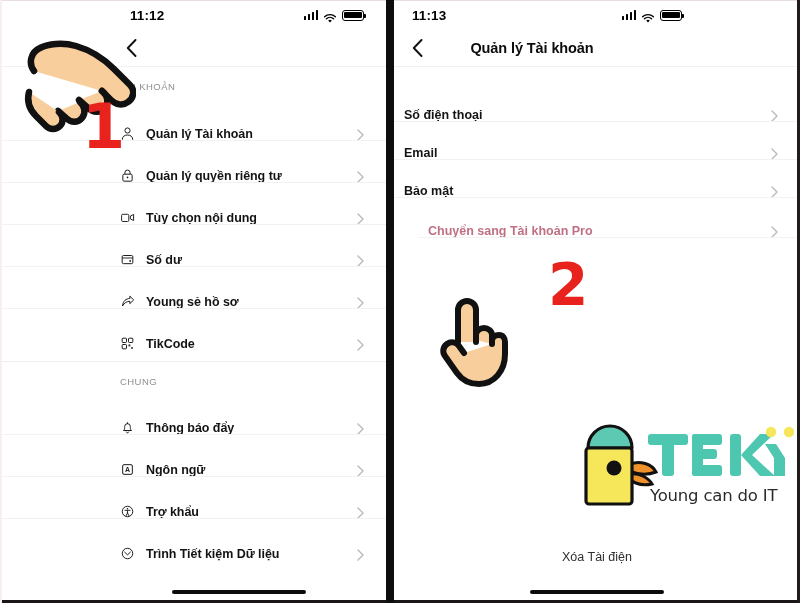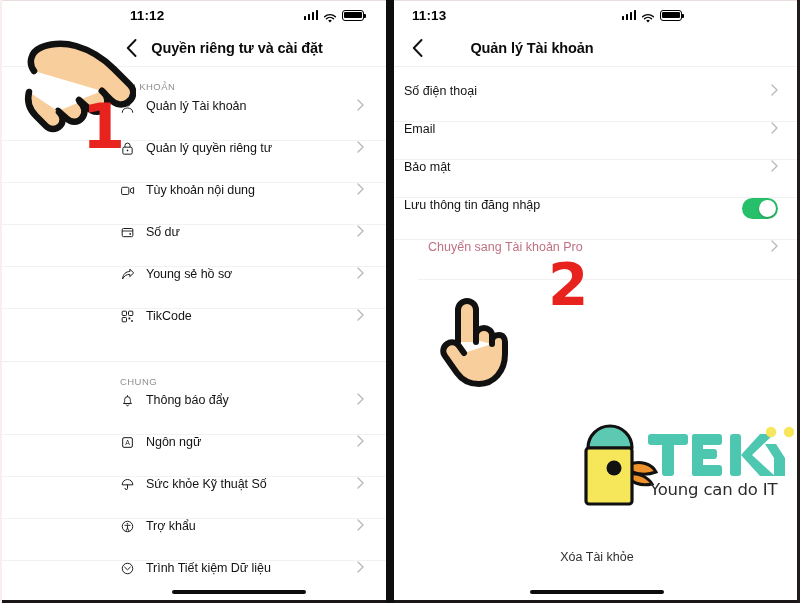--- a/index.html
+++ b/index.html
@@ -103,23 +103,24 @@
     letter-spacing: -.1px;
   }
   .nav-sep { height:1px; background:#f0f0f0; }
 
   
   .section-label {
     font-size: 9.5px; color: #8f8f8f; letter-spacing: .45px;
     font-weight: 500;
   }
   .row {
-    display: flex; align-items: flex-start;
+    display: flex; align-items: flex-end;
     position: relative;
     background: #fff;
+    font-weight: bold;
   }
   .row-ico {
     width: 26px; flex: none;
     display: flex; align-items: center; justify-content: flex-start;
     color: #1c1c1c;
   }
   .row-ico svg { display:block; }
   .row-label {
     font-size: 12.5px; color: #131313; letter-spacing: -.05px;
   }
@@ -213,21 +214,20 @@
           </span>
       </div>
     </div>
 
     <div class="navbar" style="padding-left:112px;padding-right:24px;">
       <div class="nav-back" style="left:116px;">
         <svg width="11" height="18" viewBox="0 0 11 18">
             <path d="M9.5 1 1.8 9l7.7 8" stroke="#111" stroke-width="1.9" fill="none" stroke-linecap="round" stroke-linejoin="round"></path>
           </svg>
       </div>
-      <div class="nav-title">Quyền riêng tư và cài đặt</div>
     </div>
     <div class="nav-sep"></div>
 
     <div class="lp-pad" style="padding-top:14px;padding-bottom:7px;">
       <div class="section-label">TÀI KHOẢN</div>
     </div>
 
     <div class="row lp-row lp-pad">
       <span class="row-ico">
         <svg width="15" height="15" viewBox="0 0 18 18">
@@ -261,21 +261,21 @@
       <span class="row-div"></span>
     </div>
 
     <div class="row lp-row lp-pad">
       <span class="row-ico">
         <svg width="16" height="15" viewBox="0 0 20 18">
             <rect x="2" y="5" width="9" height="9" rx="1.5" stroke="#1c1c1c" stroke-width="1.2" fill="none"></rect>
             <path d="M13 7.2l4-2v7.6l-4-2z" stroke="#1c1c1c" stroke-width="1.2" fill="none" stroke-linejoin="round"></path>
           </svg>
       </span>
-      <span class="row-label">Tùy khoản nội dung</span>
+      <span class="row-label">Tùy chọn nội dung</span>
       <span class="row-chev">
           <svg width="7" height="12" viewBox="0 0 7 12">
             <path d="M1 1l5 5-5 5" stroke="#b9b9b9" stroke-width="1.4" fill="none" stroke-linecap="round" stroke-linejoin="round"></path>
           </svg>
         </span>
       <span class="row-div"></span>
     </div>
 
     <div class="row lp-row lp-pad">
       <span class="row-ico">
@@ -359,35 +359,20 @@
       </span>
       <span class="row-label">Ngôn ngữ</span>
       <span class="row-chev">
           <svg width="7" height="12" viewBox="0 0 7 12">
             <path d="M1 1l5 5-5 5" stroke="#b9b9b9" stroke-width="1.4" fill="none" stroke-linecap="round" stroke-linejoin="round"></path>
           </svg>
         </span>
       <span class="row-div"></span>
     </div>
 
-    <div class="row lp-row lp-pad">
-      <span class="row-ico">
-        <svg width="15" height="15" viewBox="0 0 18 18">
-            <path d="M2.6 9.4a6.4 6.4 0 0 1 12.8 0z" stroke="#1c1c1c" stroke-width="1.2" fill="none" stroke-linejoin="round"></path>
-            <path d="M9 9.4v4.2a1.5 1.5 0 0 1-3 0" stroke="#1c1c1c" stroke-width="1.2" fill="none" stroke-linecap="round"></path>
-          </svg>
-      </span>
-      <span class="row-label">Sức khỏe Kỹ thuật Số</span>
-      <span class="row-chev">
-          <svg width="7" height="12" viewBox="0 0 7 12">
-            <path d="M1 1l5 5-5 5" stroke="#b9b9b9" stroke-width="1.4" fill="none" stroke-linecap="round" stroke-linejoin="round"></path>
-          </svg>
-        </span>
-      <span class="row-div"></span>
-    </div>
 
     <div class="row lp-row lp-pad">
       <span class="row-ico">
         <svg width="15" height="15" viewBox="0 0 18 18">
             <circle cx="9" cy="9" r="6.3" stroke="#1c1c1c" stroke-width="1.2" fill="none"></circle>
             <circle cx="9" cy="5.6" r=".95" fill="#1c1c1c"></circle>
             <path d="M5.9 7.6h6.2M9 7.9v3m0 0-1.7 3.1M9 10.9l1.7 3.1" stroke="#1c1c1c" stroke-width="1.1" fill="none" stroke-linecap="round"></path>
           </svg>
       </span>
       <span class="row-label">Trợ khẩu</span>
@@ -479,27 +464,20 @@
     <div class="row rp-row rp-pad">
       <span class="rp-label">Bảo mật</span>
       <span class="row-chev">
           <svg width="7" height="12" viewBox="0 0 7 12">
             <path d="M1 1l5 5-5 5" stroke="#b9b9b9" stroke-width="1.4" fill="none" stroke-linecap="round" stroke-linejoin="round"></path>
           </svg>
         </span>
       <span class="row-div"></span>
     </div>
 
-    <div class="row rp-row rp-pad" style="height:42px;">
-      <span class="rp-label">Lưu thông tin đăng nhập</span>
-      <span class="toggle" style="background:#27c06a;">
-        <span class="knob"></span>
-      </span>
-      <span class="row-div"></span>
-    </div>
 
     <div class="row rp-row rp-pad" style="height:40px;margin-left:24px;">
       <span class="rp-label pro">Chuyển sang Tài khoản Pro</span>
       <span class="row-chev">
           <svg width="7" height="12" viewBox="0 0 7 12">
             <path d="M1 1l5 5-5 5" stroke="#b9b9b9" stroke-width="1.4" fill="none" stroke-linecap="round" stroke-linejoin="round"></path>
           </svg>
         </span>
       <span class="row-div"></span>
     </div>
@@ -522,24 +500,24 @@
           <rect x="44" y="8" width="30" height="11" rx="3"></rect>
           <rect x="44" y="23" width="25" height="10" rx="3"></rect>
           <rect x="44" y="39" width="30" height="11" rx="3"></rect>
           <rect x="82" y="8" width="11" height="42" rx="3"></rect>
           <path d="M93 29 L112 8 h14 L104 29 l23 21 h-15z"></path>
           <path d="M128 18 l9 14 v18 h-11 V32 l-9 -14z"></path>
         </g>
         <circle cx="123" cy="6" r="5.2" fill="#f5e65a"></circle>
         <circle cx="141" cy="6" r="5.2" fill="#f5e65a"></circle>
       </svg>
-      <div class="teky-tag" style="left:76px;top:62px;text-align:center;">Young can do IT</div>
-    </div>
-
-    <div class="delete-acct" style="top:550px;">Xóa Tài khỏe</div>
+      <div class="teky-tag" style="left:76px;top:68px;text-align:center;">Young can do IT</div>
+    </div>
+
+    <div class="delete-acct" style="top:550px;">Xóa Tài điện</div>
 
     <div class="home-ind" style="left:136px;width:134px;bottom:9px;"></div>
     <div class="bot-hair"></div>
   </div>
 
   <div class="gutter"></div>
   <div class="edge-left-strip"></div>
   <div class="edge-right-strip"></div>
 
   <div class="overlay" style="left:18px;top:30px;">

